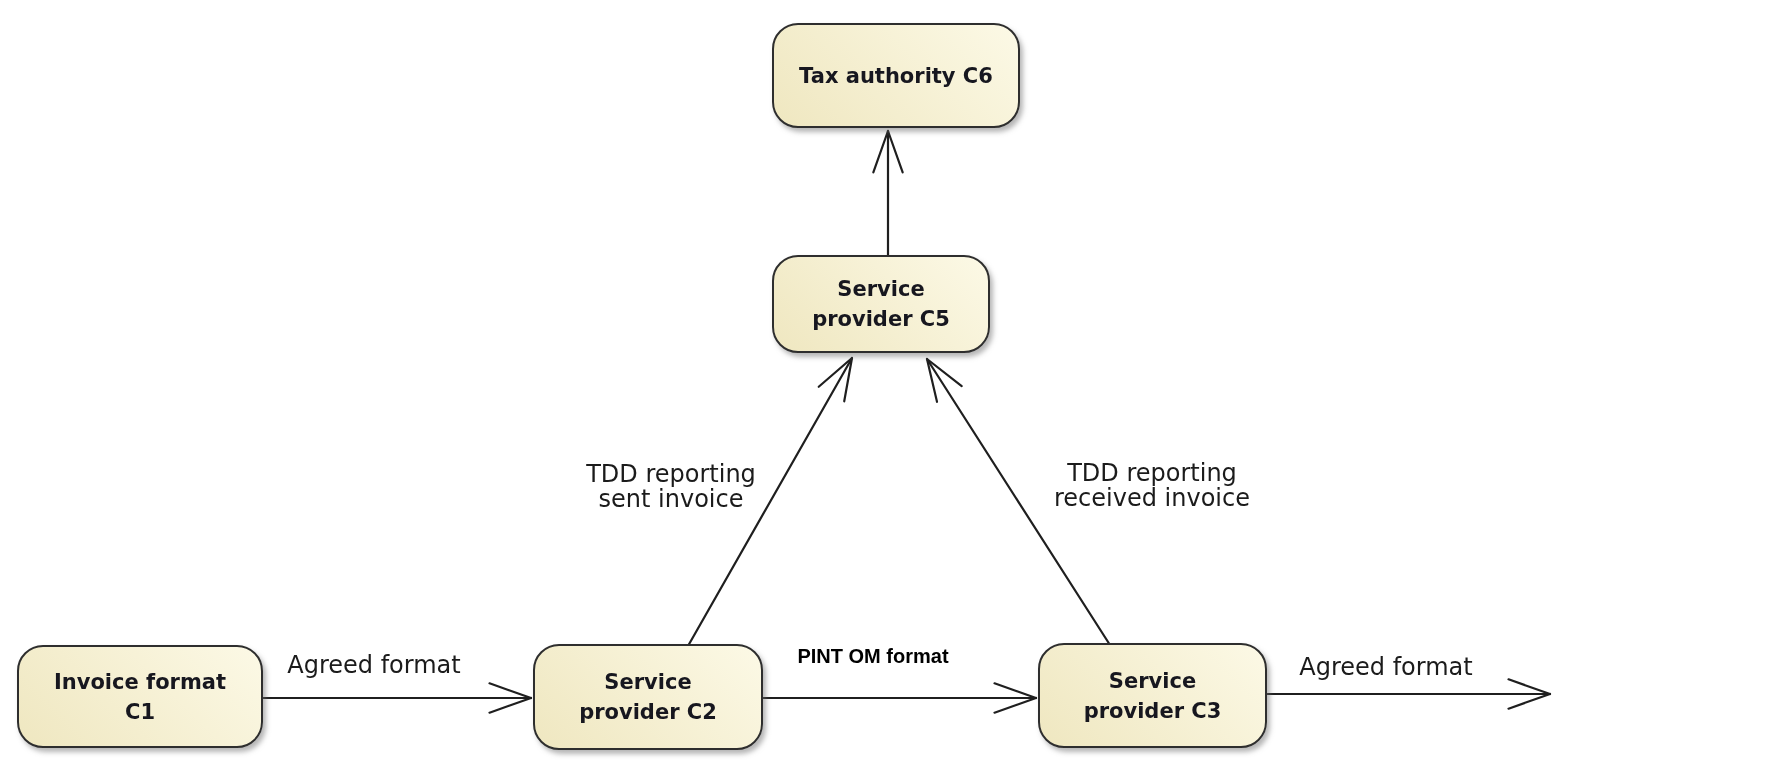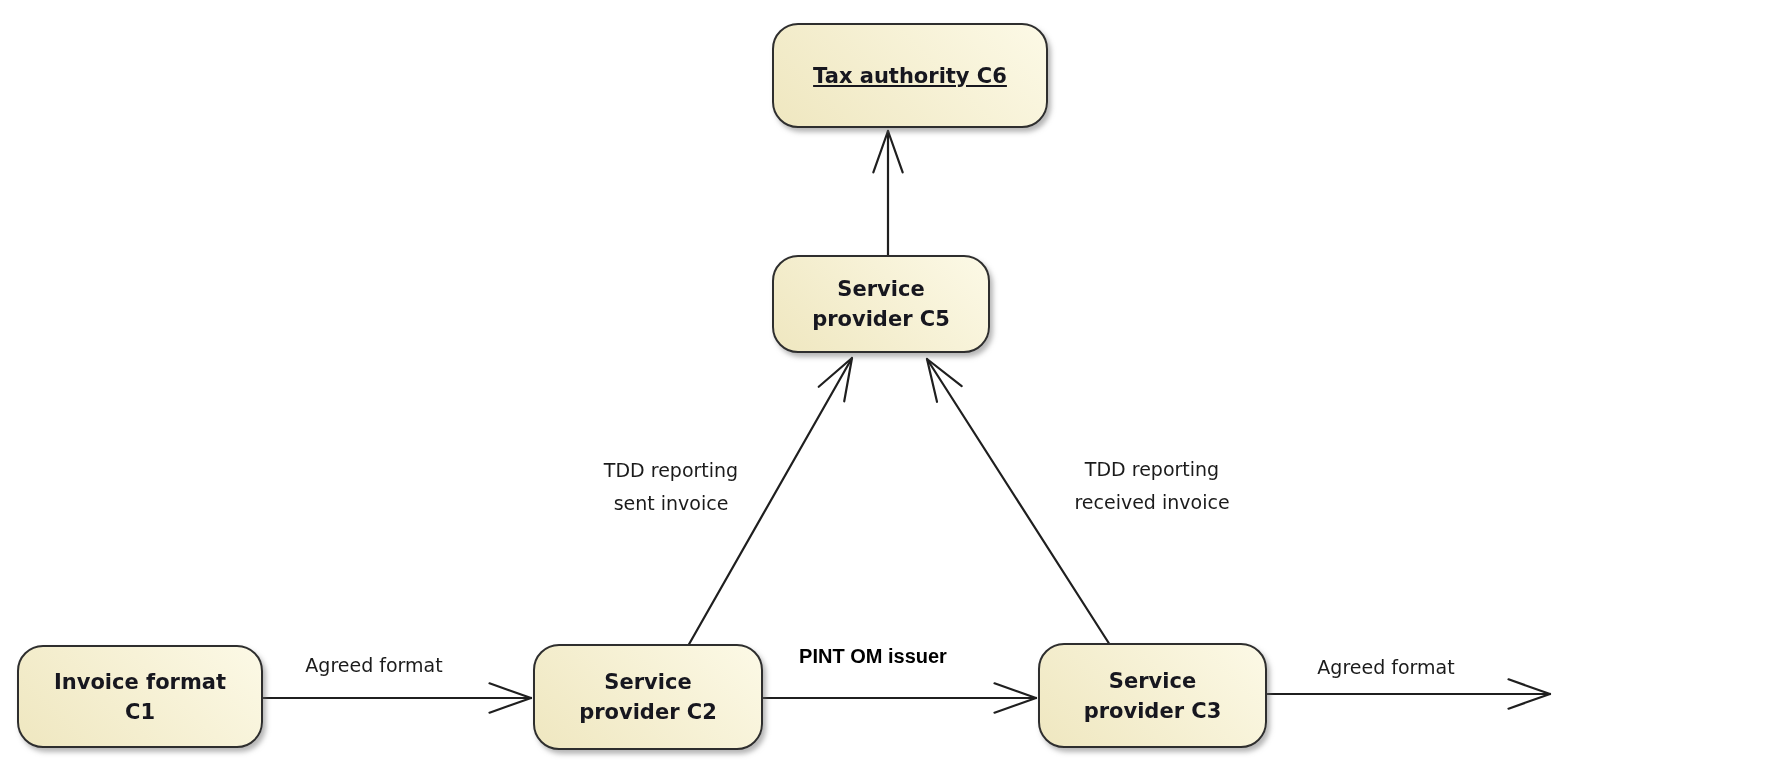--- a/index.html
+++ b/index.html
@@ -22,22 +22,22 @@
     font-weight:bold;
     font-size:21px;
     line-height:30px;
     box-shadow:3px 4px 5px rgba(110,110,110,0.5);
   }
   .node-label{white-space:pre-line;}
   .edge-label{
     position:absolute;
     transform:translate(-50%,-50%);
     text-align:center;
-    font-size:19px;
-    line-height:33px;
+    font-size:24px;
+    line-height:25px;
     white-space:pre-line;
   }
   .edge-label.bold{
     font-family:"Liberation Sans", sans-serif;
     font-weight:bold;
     font-size:20px;
     line-height:24px;
     color:#000000;
   }
 </style>
@@ -87,26 +87,26 @@
 provider C2</span>
       </div>
       <div class="node" style="left: 1038px; top: 643px; width: 229px; height: 105px; background: linear-gradient(45deg, rgb(239, 231, 192), rgb(252, 249, 230)); border-color: rgb(46, 46, 46); color: rgb(23, 23, 31);">
         <span class="node-label">Service
 provider C3</span>
       </div>
       <div class="node" style="left: 772px; top: 255px; width: 218px; height: 98px; background: linear-gradient(45deg, rgb(239, 231, 192), rgb(252, 249, 230)); border-color: rgb(46, 46, 46); color: rgb(23, 23, 31);">
         <span class="node-label">Service
 provider C5</span>
       </div>
-      <div class="node" style="left: 772px; top: 23px; width: 276px; height: 105px; background: linear-gradient(45deg, rgb(239, 231, 192), rgb(252, 249, 230)); border-color: rgb(46, 46, 46); color: rgb(23, 23, 31); text-decoration: underline;">
+      <div class="node" style="left: 772px; top: 23px; width: 248px; height: 105px; background: linear-gradient(45deg, rgb(239, 231, 192), rgb(252, 249, 230)); border-color: rgb(46, 46, 46); color: rgb(23, 23, 31);">
         <span class="node-label">Tax authority C6</span>
       </div>
     </div>
   <div class="layer">
       <div class="edge-label" style="left: 374px; top: 665px; color: rgb(27, 27, 27);">Agreed format</div>
-      <div class="edge-label bold" style="left: 873px; top: 656px;">PINT OM issuer</div>
+      <div class="edge-label bold" style="left: 873px; top: 656px;">PINT OM format</div>
       <div class="edge-label" style="left: 1386px; top: 667px; color: rgb(27, 27, 27);">Agreed format</div>
       <div class="edge-label" style="left: 671px; top: 487px; color: rgb(27, 27, 27);">TDD reporting
 sent invoice</div>
       <div class="edge-label" style="left: 1152px; top: 486px; color: rgb(27, 27, 27);">TDD reporting
 received invoice</div>
     </div>
 </div>
 
 </body></html>

